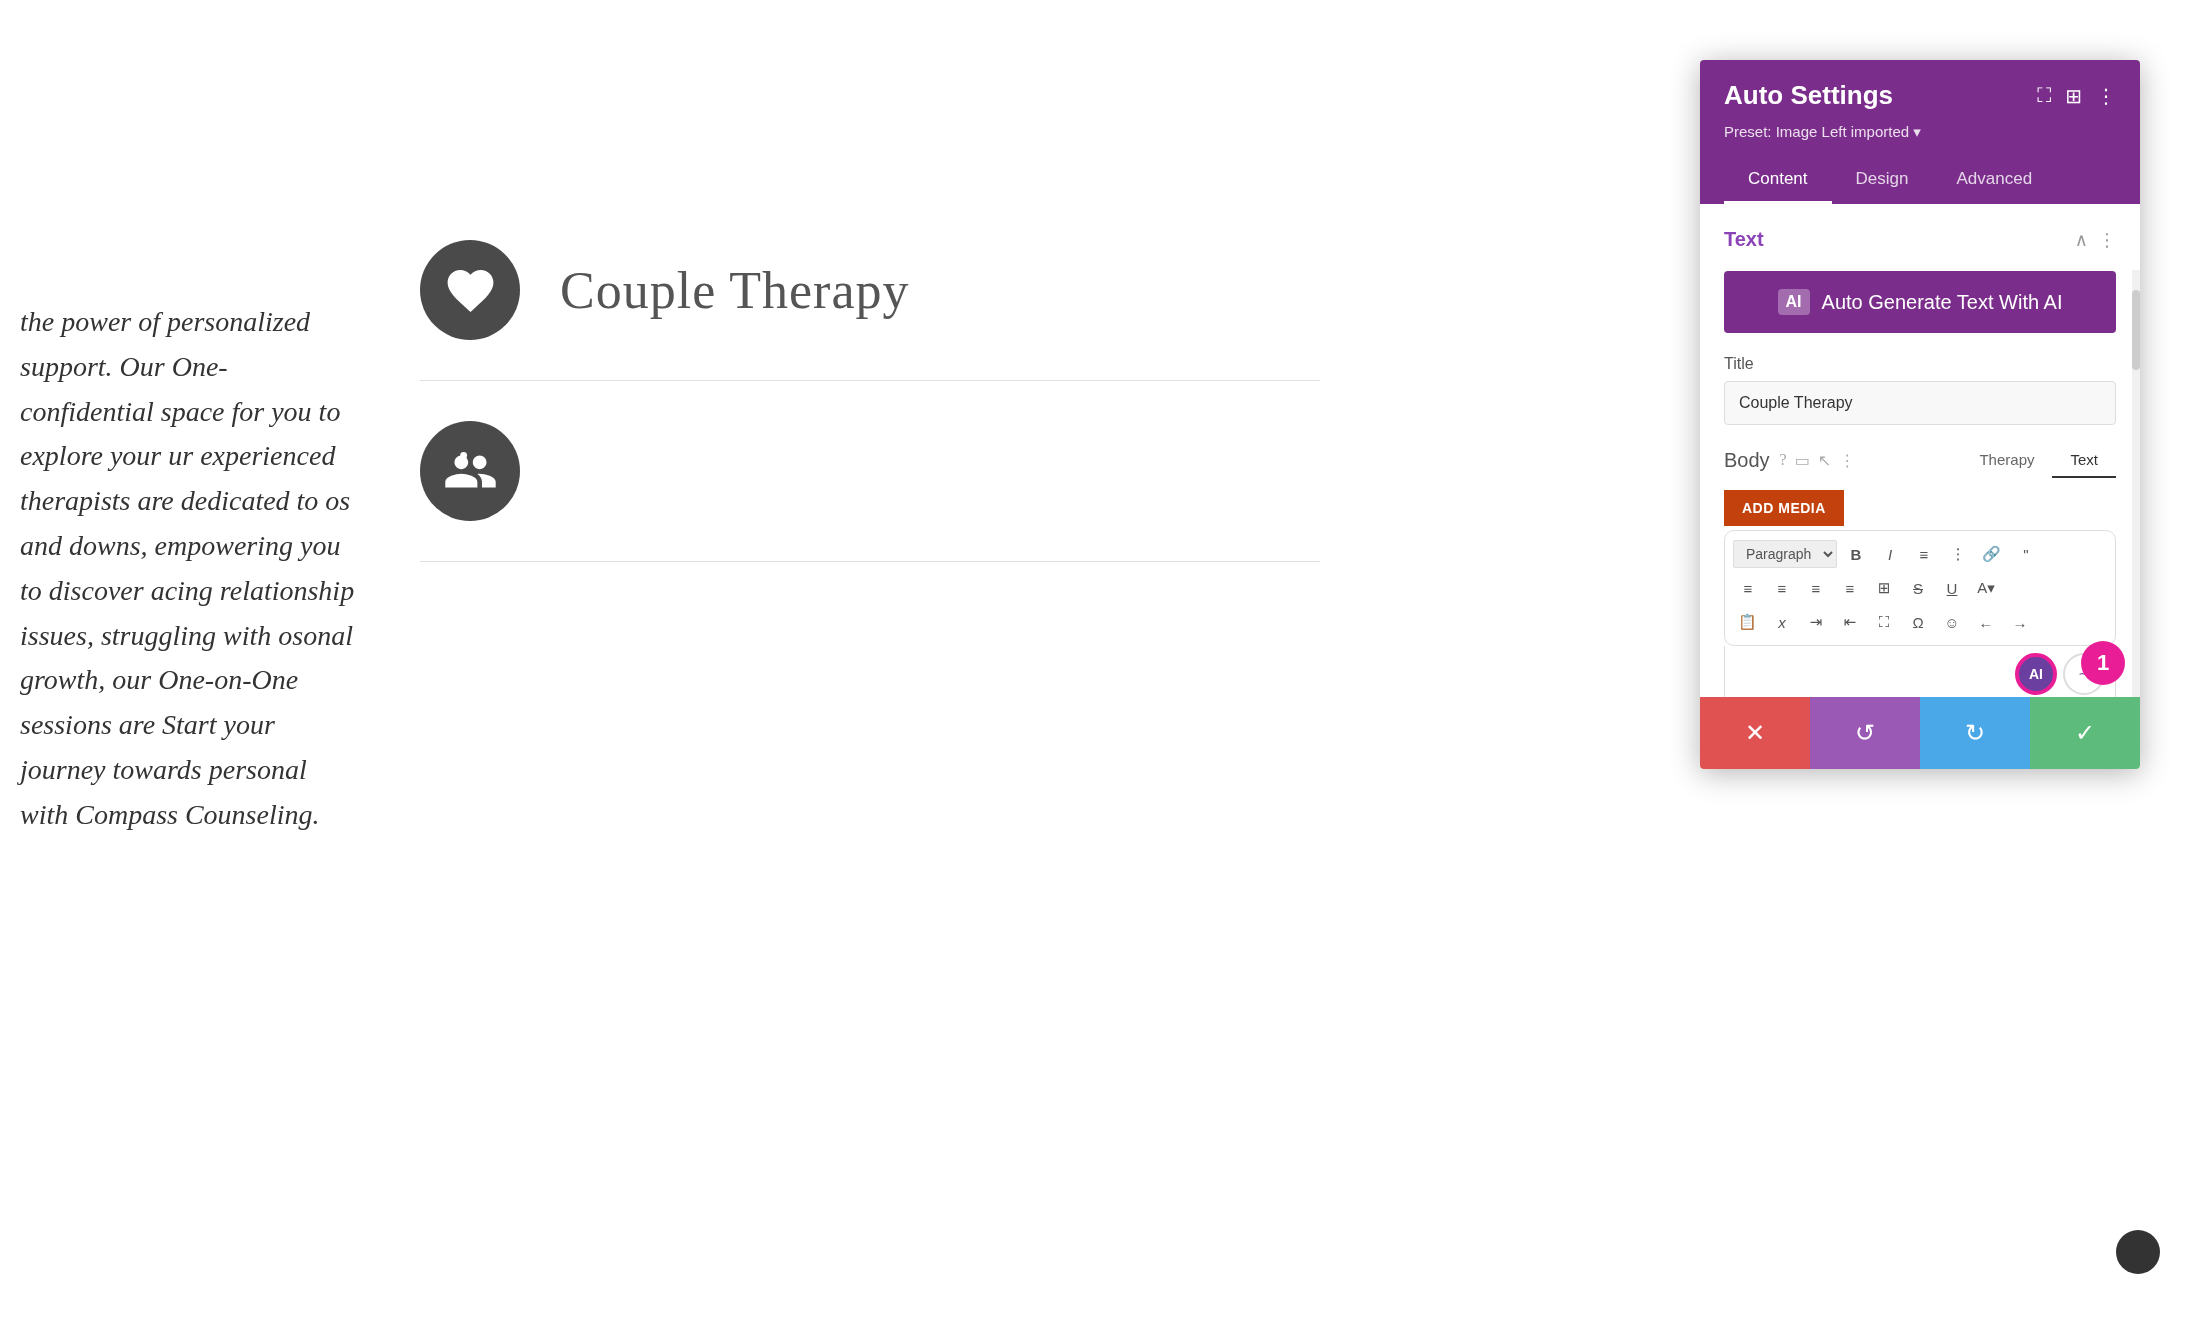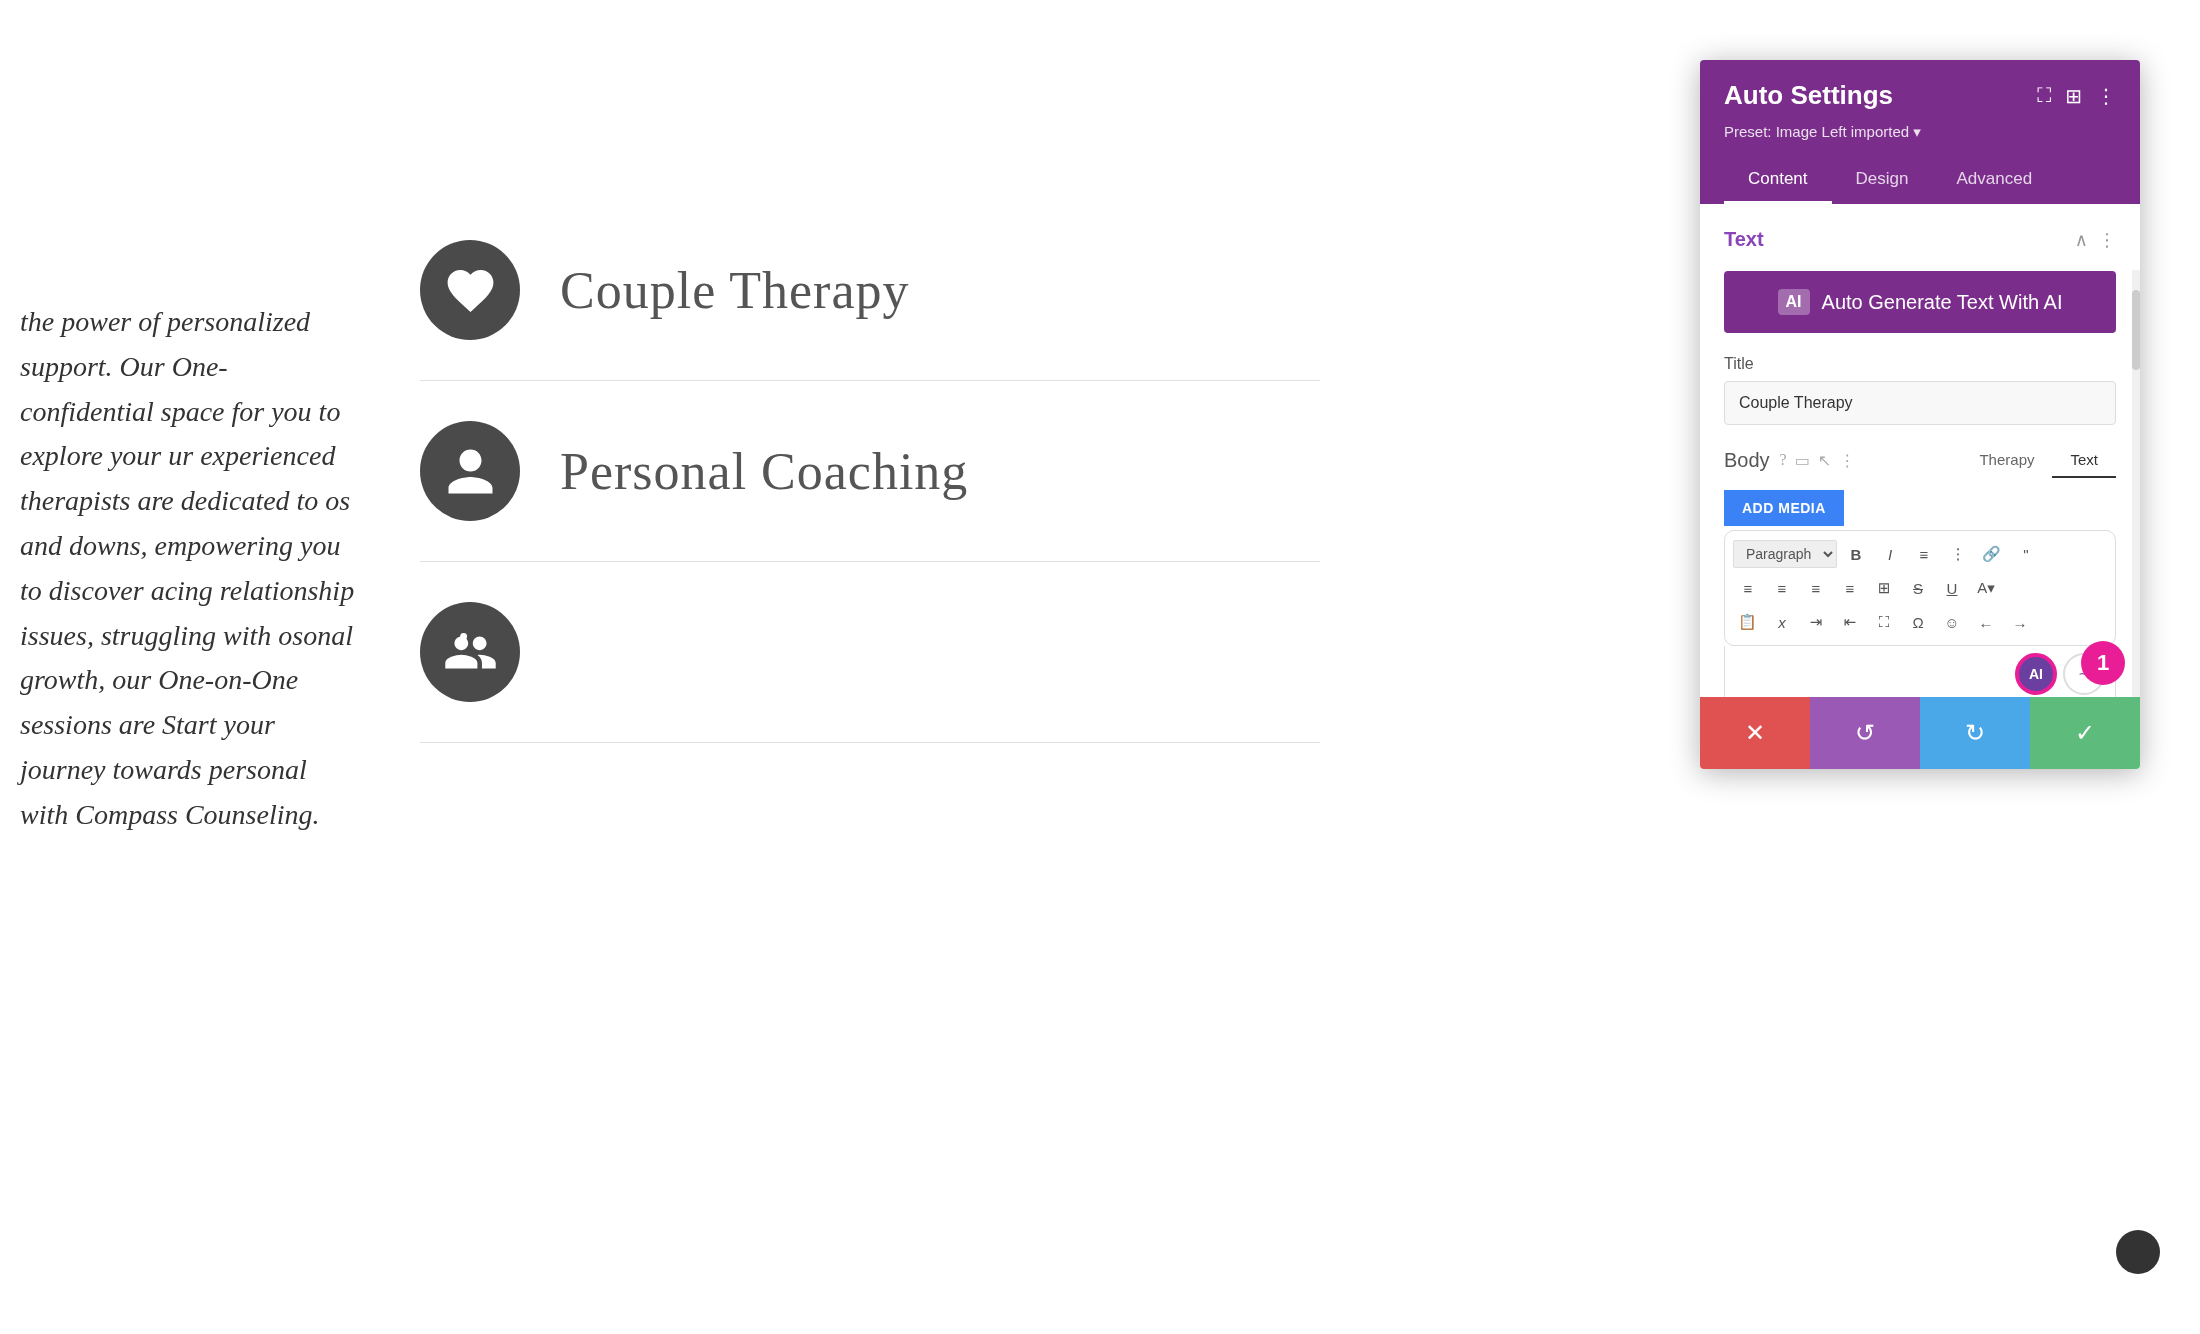--- a/index.html
+++ b/index.html
@@ -262,21 +262,21 @@
       border-bottom: 2px solid transparent;
     }
 
     .editor-tab.active {
       color: #333;
       border-bottom: 2px solid #333;
     }
 
     
     .add-media-btn {
-      background: #3b82f6;
+      background: #c2410c;
       color: white;
       border: none;
       padding: 10px 18px;
       font-size: 14px;
       font-family: sans-serif;
       font-weight: bold;
       cursor: pointer;
       letter-spacing: 0.5px;
       text-align: right;
     }
@@ -490,28 +490,20 @@
 
   <div class="service-item">
     <div class="service-icon">
       <svg viewBox="0 0 24 24">
         <path d="M12 21.35l-1.45-1.32C5.4 15.36 2 12.28 2 8.5 2 5.42 4.42 3 7.5 3c1.74 0 3.41.81 4.5 2.09C13.09 3.81 14.76 3 16.5 3 19.58 3 22 5.42 22 8.5c0 3.78-3.4 6.86-8.55 11.54L12 21.35z"></path>
       </svg>
     </div>
     <span class="service-name">Couple Therapy</span>
   </div>
 
-  <div class="service-item">
-    <div class="service-icon">
-      <svg viewBox="0 0 24 24">
-        <path d="M12 12c2.7 0 4.8-2.1 4.8-4.8S14.7 2.4 12 2.4 7.2 4.5 7.2 7.2 9.3 12 12 12zm0 2.4c-3.2 0-9.6 1.6-9.6 4.8v2.4h19.2v-2.4c0-3.2-6.4-4.8-9.6-4.8z"></path>
-      </svg>
-    </div>
-    <span class="service-name">Personal Coaching</span>
-  </div>
 
   <div class="service-item">
     <div class="service-icon">
       <svg viewBox="0 0 24 24">
         <path d="M16 11c1.66 0 2.99-1.34 2.99-3S17.66 5 16 5c-1.66 0-3 1.34-3 3s1.34 3 3 3zm-8 0c1.66 0 2.99-1.34 2.99-3S9.66 5 8 5C6.34 5 5 6.34 5 8s1.34 3 3 3zm0 2c-2.33 0-7 1.17-7 3.5V19h14v-2.5c0-2.33-4.67-3.5-7-3.5zm8 0c-.29 0-.62.02-.97.05 1.16.84 1.97 1.97 1.97 3.45V19h6v-2.5c0-2.33-4.67-3.5-7-3.5z"></path>
         <circle cx="9" cy="5" r="1.5"></circle>
       </svg>
     </div>
   </div>
 </div>

